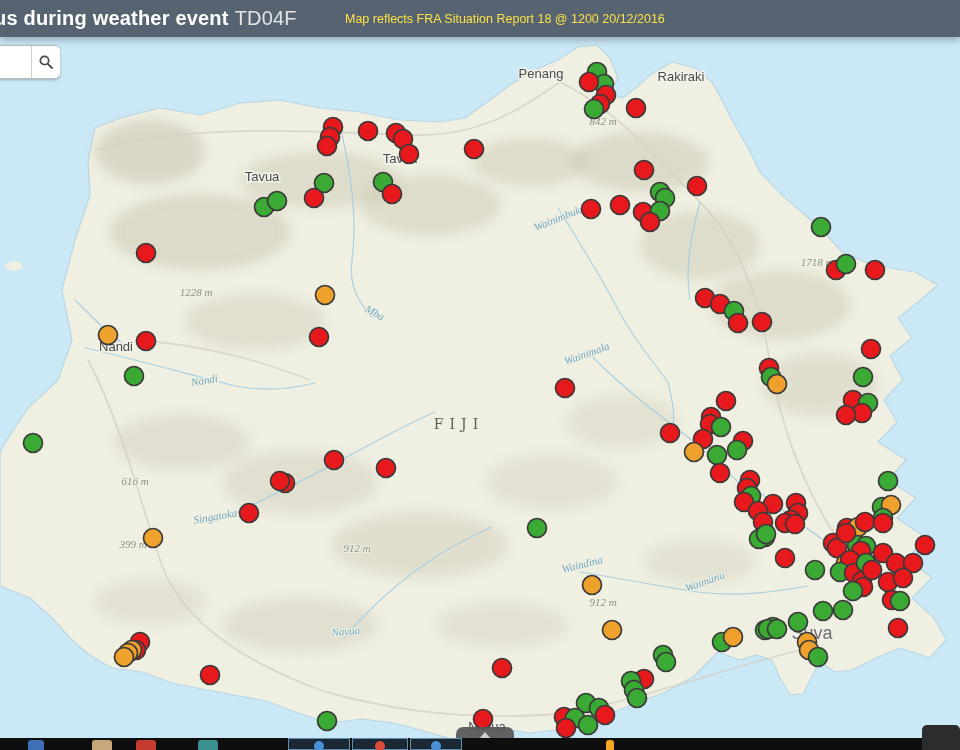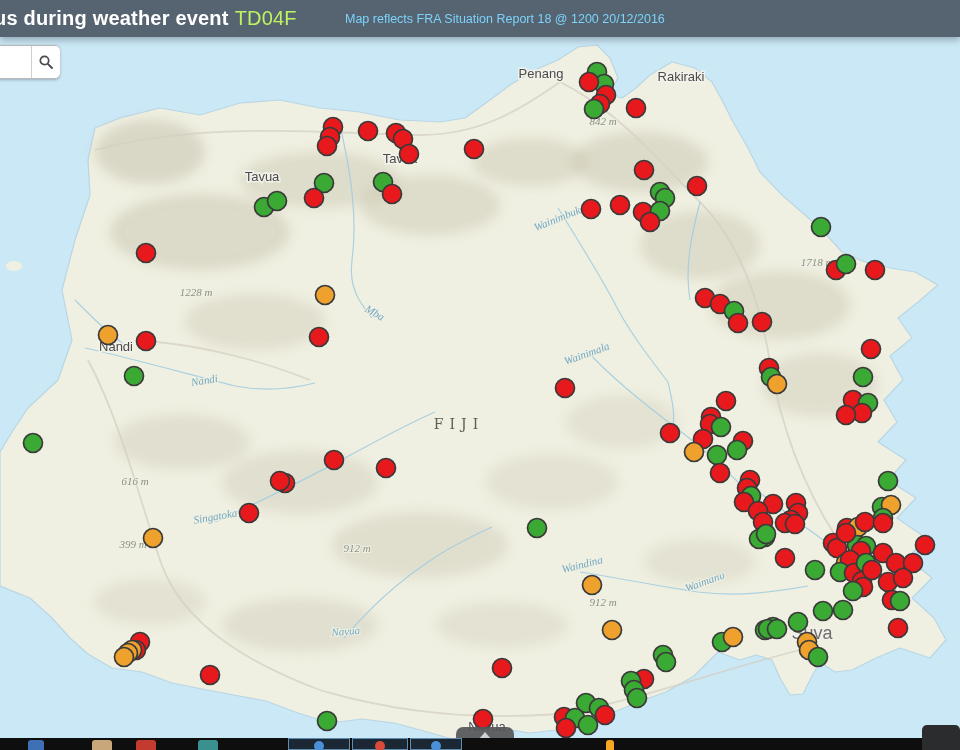--- a/index.html
+++ b/index.html
@@ -2,23 +2,23 @@
 <html><head>
 <meta charset="utf-8">
 <style>
   html,body{margin:0;padding:0;background:#000;}
   .screen{position:relative;width:960px;height:750px;overflow:hidden;background:#cbe8f7;
           font-family:"Liberation Sans",sans-serif;}
   
   .hdr{position:absolute;left:0;top:0;width:100%;height:37px;background:#556470;
        box-shadow:0 3px 7px rgba(0,0,0,.28);z-index:30;display:flex;align-items:center;}
   .hdr h1{margin:0 0 0 -6px;font-size:20px;font-weight:700;color:#fff;letter-spacing:.2px;white-space:nowrap;}
-  .hdr h1 .light{font-weight:300;color:#bef264;margin-left:6px;}
+  .hdr h1 .light{font-weight:300;color:#e5e5e5;margin-left:6px;}
   .hdr .sub{position:absolute;left:345px;top:0;height:37px;display:flex;align-items:center;
-            font-size:12.5px;color:#7dd3fc;font-weight:400;white-space:nowrap;}
+            font-size:12.5px;color:#fde047;font-weight:400;white-space:nowrap;}
   
   .searchbox{position:absolute;left:-92px;top:45px;height:32px;width:150px;z-index:25;
              display:flex;background:#fff;border:1px solid #b9b9b9;border-radius:0 5px 5px 0;
              box-shadow:0 1px 3px rgba(0,0,0,.25);}
   .searchbox input{flex:0 0 110px;width:110px;border:none;outline:none;font-size:13px;padding:0 6px;
                    border-radius:0;background:transparent;}
   .searchbox button{flex:1;border:none;border-left:1px solid #cfcfcf;background:#fff;cursor:pointer;
                     border-radius:0 5px 5px 0;display:flex;align-items:center;justify-content:center;}
   
   .map{position:absolute;left:0;top:0;width:960px;height:750px;z-index:1;cursor:grab;}

